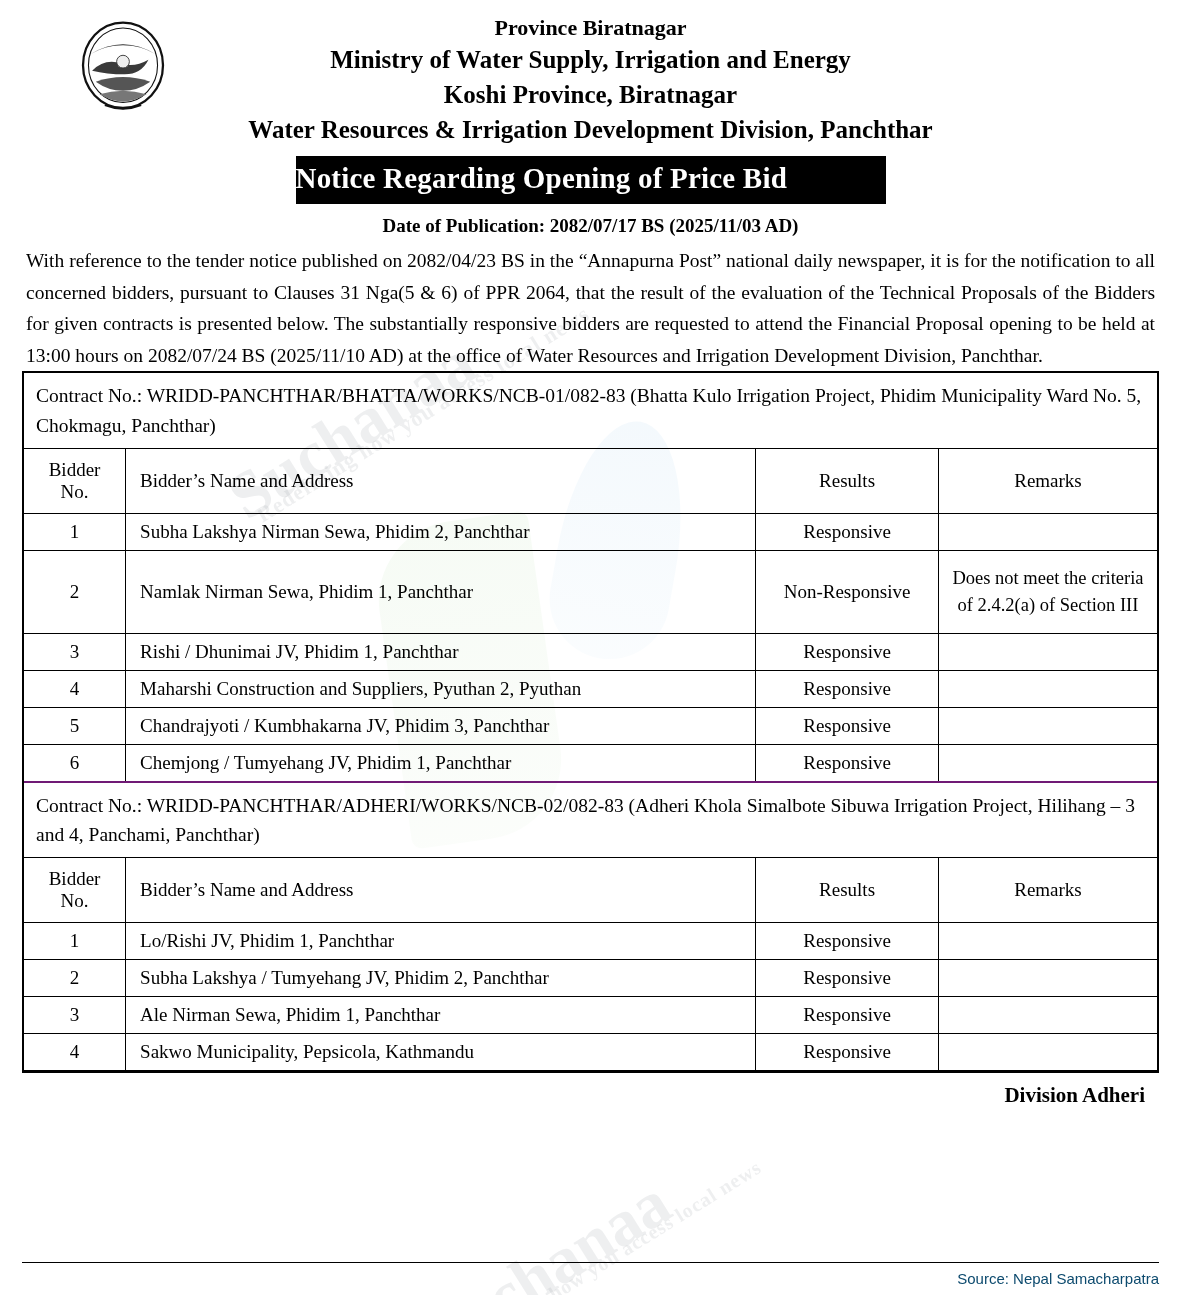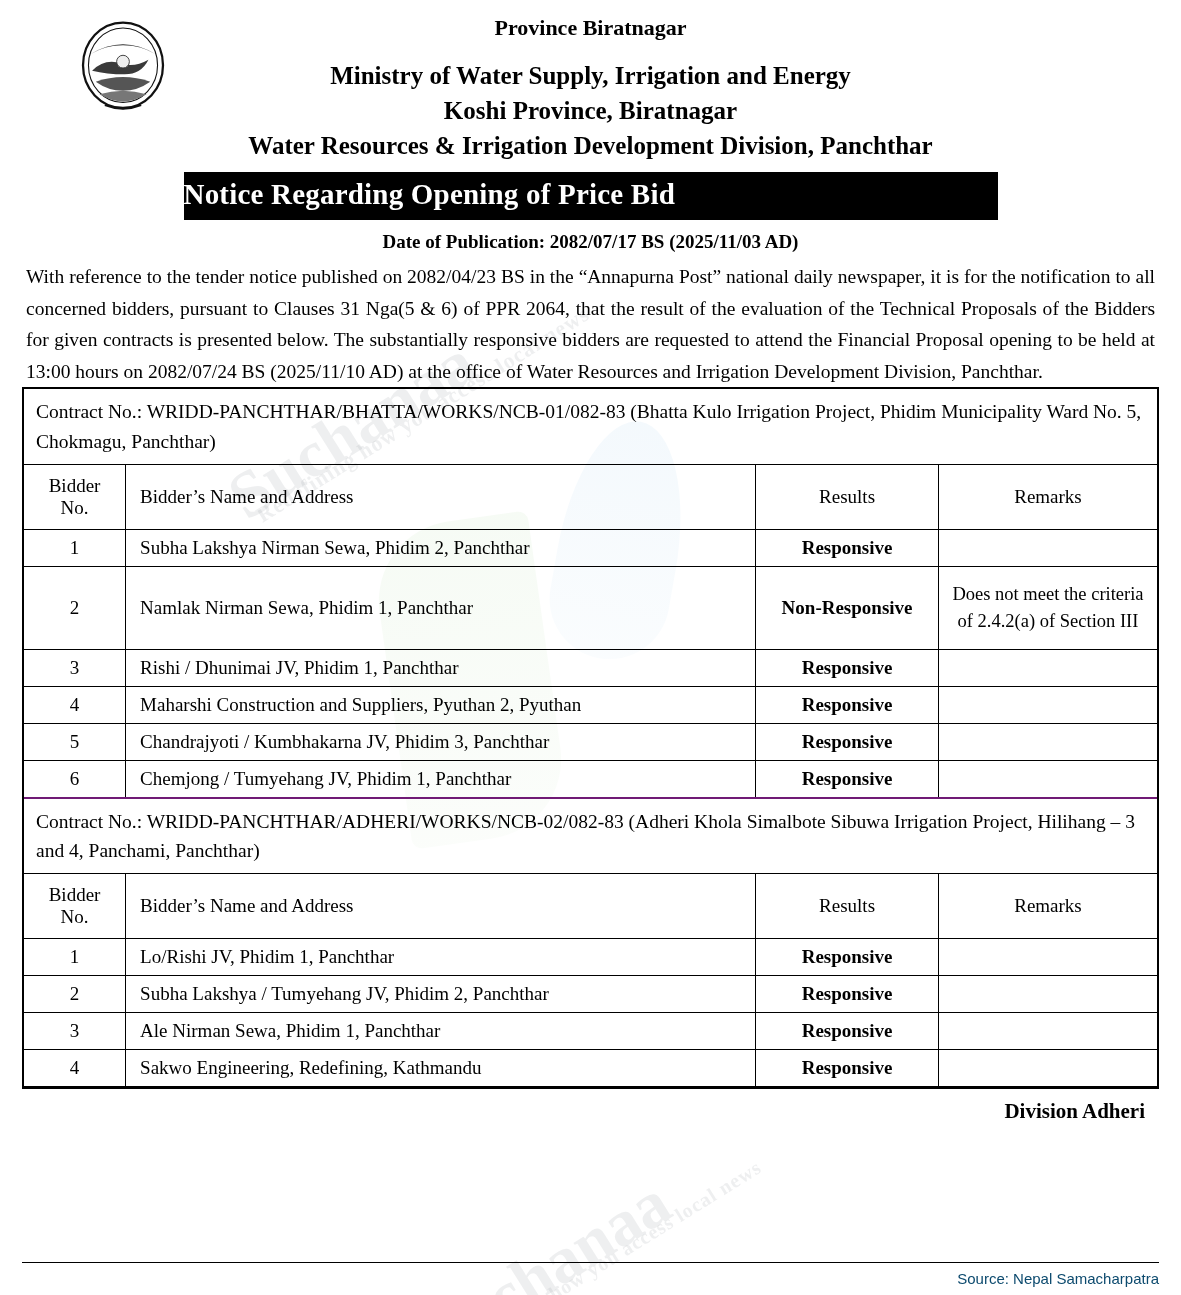--- a/index.html
+++ b/index.html
@@ -70,27 +70,27 @@
     line-height: 1.28;
   }
   .emblem {
     position: absolute;
     left: 55px;
     top: 4px;
     width: 92px;
     height: 100px;
   }
   .h-line1 { font-size: 22px; font-weight: bold; }
-  .h-line2 { font-size: 25px; font-weight: bold; margin-top: 18px; }
+  .h-line2 { font-size: 25px; font-weight: bold; margin-top: 2px; }
   .h-line3 { font-size: 25px; font-weight: bold; margin-top: 3px; }
   .h-line4 { font-size: 25px; font-weight: bold; margin-top: 3px; }
 
   .title-bar {
     margin: 10px auto 0 auto;
-    width: 814px;
+    width: 590px;
     background: #000;
     color: #fff;
     font-size: 29px;
     font-weight: bold;
     padding: 6px 0 9px 0;
     letter-spacing: 0.2px;
   }
   .pubdate {
     text-align: center;
     font-size: 19px;
@@ -133,21 +133,21 @@
   .contract-row.first td { border-top: none; }
   .contract-row.second td { border-top: 2px solid #701a75; }
   col.c1 { width: 100px; }
   col.c2 { width: 620px; }
   col.c3 { width: 180px; }
   col.c4 { width: 215px; }
   .hdr td { text-align: center; padding: 10px 6px; }
   .hdr td.left { text-align: left; padding-left: 14px; }
   td.num { text-align: center; }
   td.name { text-align: left; padding-left: 14px; }
-  td.res { text-align: center; font-weight: bold; }
+  td.res { text-align: center; }
   td.rem { text-align: center; line-height: 1.45; font-size: 18.5px; }
   td.tall { padding-top: 14px; padding-bottom: 14px; }
   .no-side-l { border-left: none; }
   .no-side-r { border-right: none; }
 
   .signoff {
     text-align: right;
     font-size: 21px;
     font-weight: bold;
     margin-top: 10px;
@@ -295,21 +295,21 @@
             <td class="rem no-side-r"></td>
           </tr>
           <tr>
             <td class="num no-side-l">3</td>
             <td class="name">Ale Nirman Sewa, Phidim 1, Panchthar</td>
             <td class="res">Responsive</td>
             <td class="rem no-side-r"></td>
           </tr>
           <tr>
             <td class="num no-side-l">4</td>
-            <td class="name">Sakwo Engineering, Redefining, Kathmandu</td>
+            <td class="name">Sakwo Municipality, Pepsicola, Kathmandu</td>
             <td class="res">Responsive</td>
             <td class="rem no-side-r"></td>
           </tr>
         </tbody>
       </table>
     </div>
 
     <div class="signoff">Division Adheri</div>
 
   </div>

